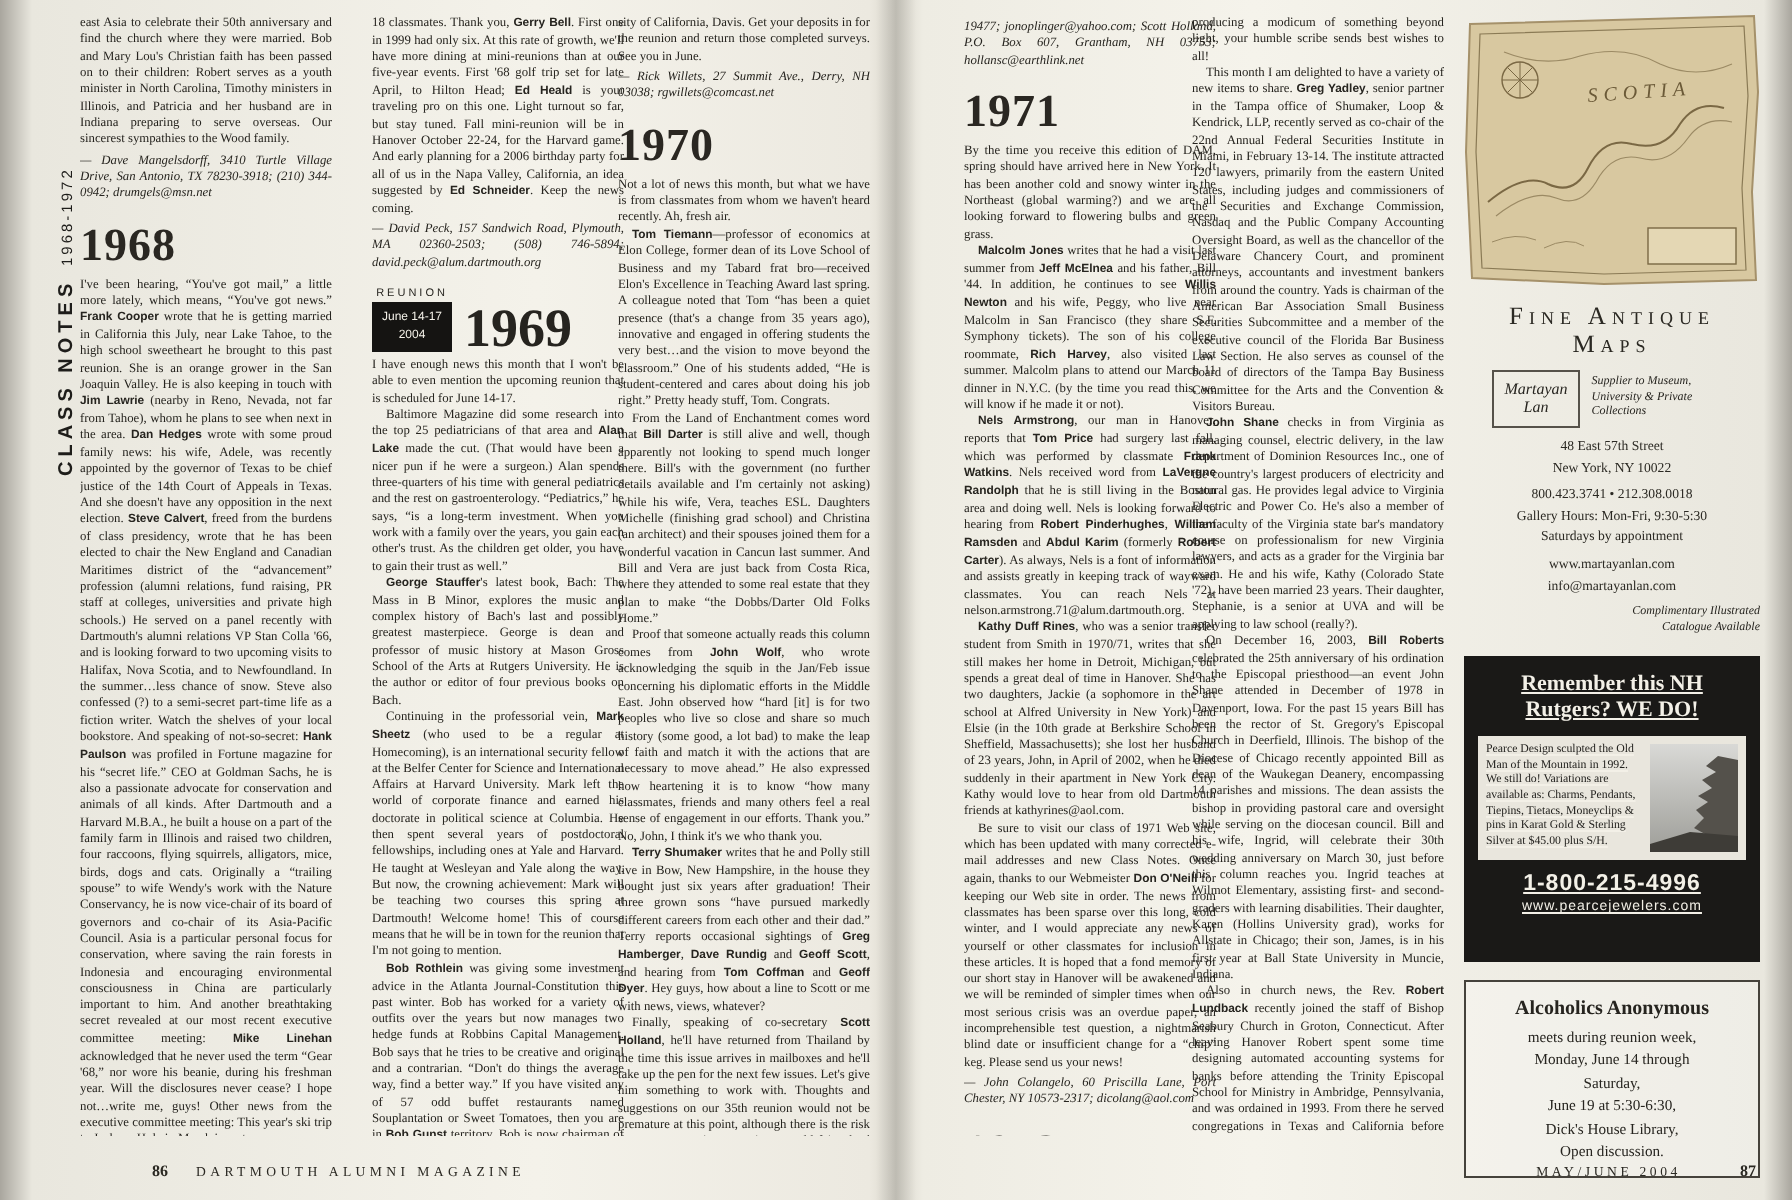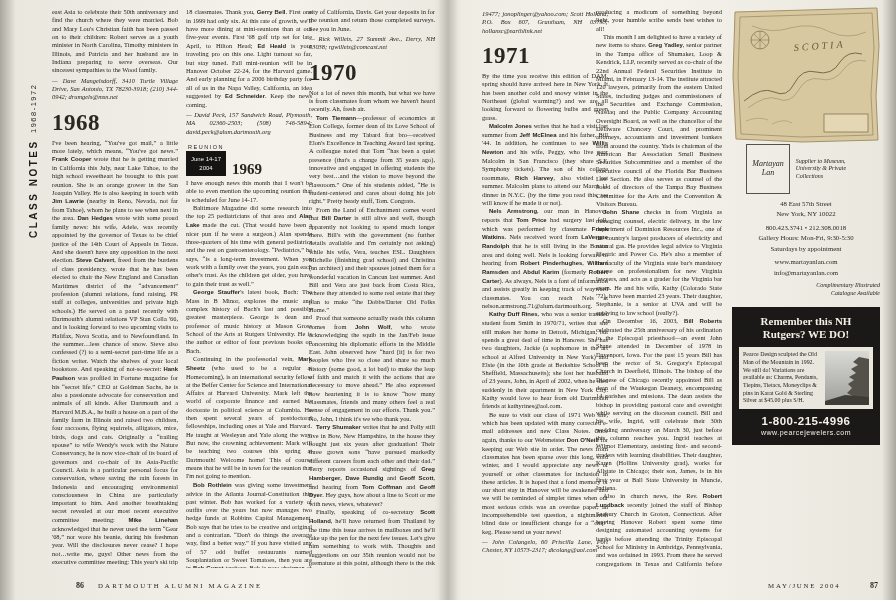--- a/index.html
+++ b/index.html
@@ -23,58 +23,58 @@
     writing-mode:vertical-rl;transform:rotate(180deg);
     display:flex;align-items:center;color:#1e1d1a;}
   .spine .title{font-family:"Liberation Sans",sans-serif;font-weight:bold;
     font-size:10px;letter-spacing:2.5px;}
   .spine .years{font-family:"Liberation Sans",sans-serif;font-size:7.5px;
     letter-spacing:1.5px;margin-top:6px;}
 
   
   .col{position:absolute;top:8px;height:560px;width:126px;overflow:hidden;
     text-align:justify;}
-  #lp-col1{left:52px;}
+  #lp-col1{left:40px;}
   #lp-col2{left:186px;}
   #lp-col3{left:309px;}
   #rp-col1{left:482px;}
   #rp-col2{left:596px;}
 
   .para{margin:0;font-size:6.4px;line-height:1.3;text-indent:7px;}
   .para.noindent{text-indent:0;}
   .para b{font-family:"Liberation Sans",sans-serif;font-size:0.93em;}
   .byline{margin:2px 0 3px;font-size:6.4px;line-height:1.3;font-style:italic;}
   .year-head{font-size:23px;font-weight:700;letter-spacing:0.5px;
     margin:8px 0 3px;color:#2a2722;}
   .year-reunion{display:flex;align-items:flex-end;gap:6px;margin:8px 0 3px;}
   .badge-col{display:flex;flex-direction:column;align-items:center;}
   .reunion-label{font-family:"Liberation Sans",sans-serif;font-size:5.5px;
     letter-spacing:1.5px;margin-bottom:1px;}
   .reunion-badge{background:#151412;color:#f4f1e8;
     font-family:"Liberation Sans",sans-serif;font-size:6px;line-height:1.4;
     padding:4px 5px;text-align:center;}
-  .year-reunion .year-num{font-size:15px;font-weight:700;line-height:0.85;}
+  .year-reunion .year-num{font-size:27px;font-weight:700;line-height:0.85;}
 
   
   .sidebar{position:absolute;left:732px;top:6px;width:148px;}
   .map-img{display:block;width:148px;height:138px;}
   .map-title{text-align:center;font-variant:small-caps;letter-spacing:3px;
     font-size:12.5px;line-height:1.15;margin:7px 0 5px;color:#2b2923;}
   .logo-row{display:flex;align-items:center;justify-content:center;gap:6px;
     margin-bottom:5px;}
-  .logo-box{border:1px solid #56524a;padding:15px 5px;font-style:italic;
+  .logo-box{border:1px solid #56524a;padding:5px 5px;font-style:italic;
     font-size:8px;line-height:1.1;text-align:center;white-space:nowrap;}
   .tagline{font-style:italic;font-size:6px;line-height:1.25;max-width:70px;}
   .addr{text-align:center;font-size:6.8px;line-height:1.55;color:#2b2923;}
   .addr .gap{margin-top:3px;}
   .cat-note{font-style:italic;text-align:right;font-size:6px;line-height:1.3;
     margin-top:4px;}
 
   .dark-ad{background:#1a1917;color:#f3f0e7;margin-top:9px;
-    padding:8px 7px 9px;text-align:center;}
+    padding:8px 7px 24px;text-align:center;text-decoration:underline;}
   .dark-ad .h1,.dark-ad .h2{font-size:11px;font-weight:bold;line-height:1.2;}
   .dark-panel{background:#e9e6dd;color:#23221f;display:flex;gap:4px;
     padding:4px;margin-top:6px;text-align:left;align-items:stretch;}
   .dark-panel .txt{font-size:5.9px;line-height:1.3;flex:1;}
   .oldman{width:44px;height:54px;flex:none;}
   .dark-phone{font-family:"Liberation Sans",sans-serif;font-weight:bold;
     font-size:11.5px;margin-top:6px;letter-spacing:0.5px;}
   .dark-web{font-family:"Liberation Sans",sans-serif;font-size:7px;
     margin-top:2px;letter-spacing:0.5px;}
 
@@ -164,20 +164,24 @@
       <path d="M12,95 Q30,80 42,86 Q55,92 62,78 Q70,62 84,66 Q100,70 108,56 Q116,44 130,48" fill="none" stroke="#7a6844" stroke-width="1"></path>
       <path d="M16,102 Q34,88 46,93 Q58,98 66,85 Q74,70 88,73 Q102,77 112,63 Q120,52 134,55" fill="none" stroke="#9b8a64" stroke-width="0.6"></path>
       <path d="M20,20 Q40,28 58,22 Q80,16 98,26 Q116,34 134,26" fill="none" stroke="#9b8a64" stroke-width="0.6"></path>
       <circle cx="28" cy="34" r="9" fill="none" stroke="#7a6844" stroke-width="0.7"></circle>
       <path d="M28,25 L28,43 M19,34 L37,34 M22,28 L34,40 M34,28 L22,40" stroke="#7a6844" stroke-width="0.5"></path>
       <rect x="92" y="108" width="44" height="18" fill="#e4d7b4" stroke="#7a6844" stroke-width="0.7"></rect>
       <text x="62" y="45" font-size="10" font-style="italic" letter-spacing="3" fill="#6b5a38" font-family="Liberation Serif, serif" transform="rotate(-4 62 45)">SCOTIA</text>
       <path d="M14,115 Q26,110 36,114 M40,118 Q52,112 60,117" fill="none" stroke="#9b8a64" stroke-width="0.5"></path>
     </svg>
 
+    <div class="map-title">
+      <div>Fine Antique</div>
+      <div>Maps</div>
+    </div>
 
     <div class="logo-row">
       <div class="logo-box">
         <div>Martayan</div>
         <div>Lan</div>
       </div>
       <div class="tagline">Supplier to Museum, University &amp; Private Collections</div>
     </div>
 
     <div class="addr">
@@ -209,20 +213,31 @@
           </defs>
           <rect width="44" height="54" fill="url(#sky)"></rect>
           <polygon points="44,54 44,8 34,6 28,11 33,14 26,18 31,22 24,26 29,29 23,33 27,37 22,42 44,54" fill="#54514b"></polygon>
           <polygon points="0,54 44,54 44,46 20,44 0,50" fill="#3e3c37"></polygon>
         </svg>
       </div>
       <div class="dark-phone">1-800-215-4996</div>
       <div class="dark-web">www.pearcejewelers.com</div>
     </div>
 
+    <div class="aa-box">
+      <div class="aa-title">Alcoholics Anonymous</div>
+      <div>
+          <div class="aa-line">meets during reunion week,</div>
+          <div class="aa-line">Monday, June 14 through</div>
+          <div class="aa-line">Saturday,</div>
+          <div class="aa-line">June 19 at 5:30-6:30,</div>
+          <div class="aa-line">Dick's House Library,</div>
+          <div class="aa-line">Open discussion.</div>
+        </div>
+    </div>
 
   </div>
 
   <div class="footer-left">
     <span class="pg">86</span>
     <span class="mag">DARTMOUTH ALUMNI MAGAZINE</span>
   </div>
 
   <div class="footer-right">
     <span>MAY/JUNE 2004</span>

